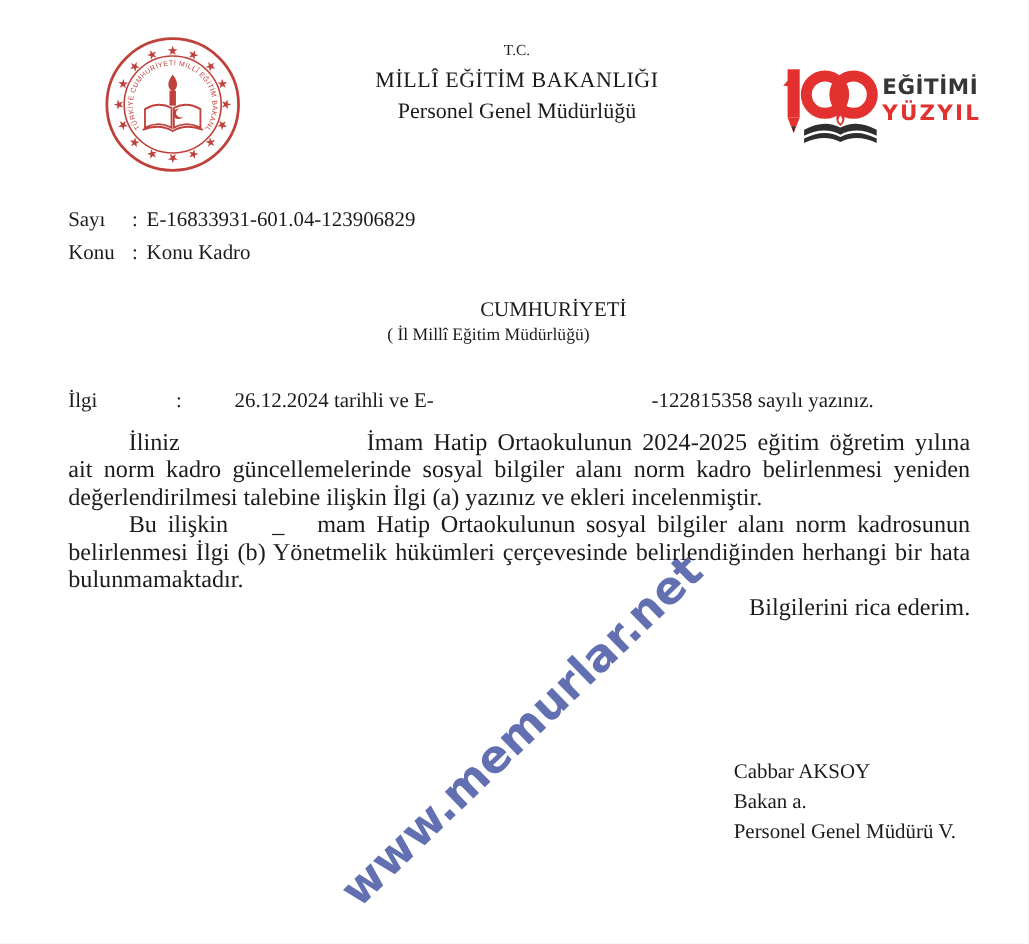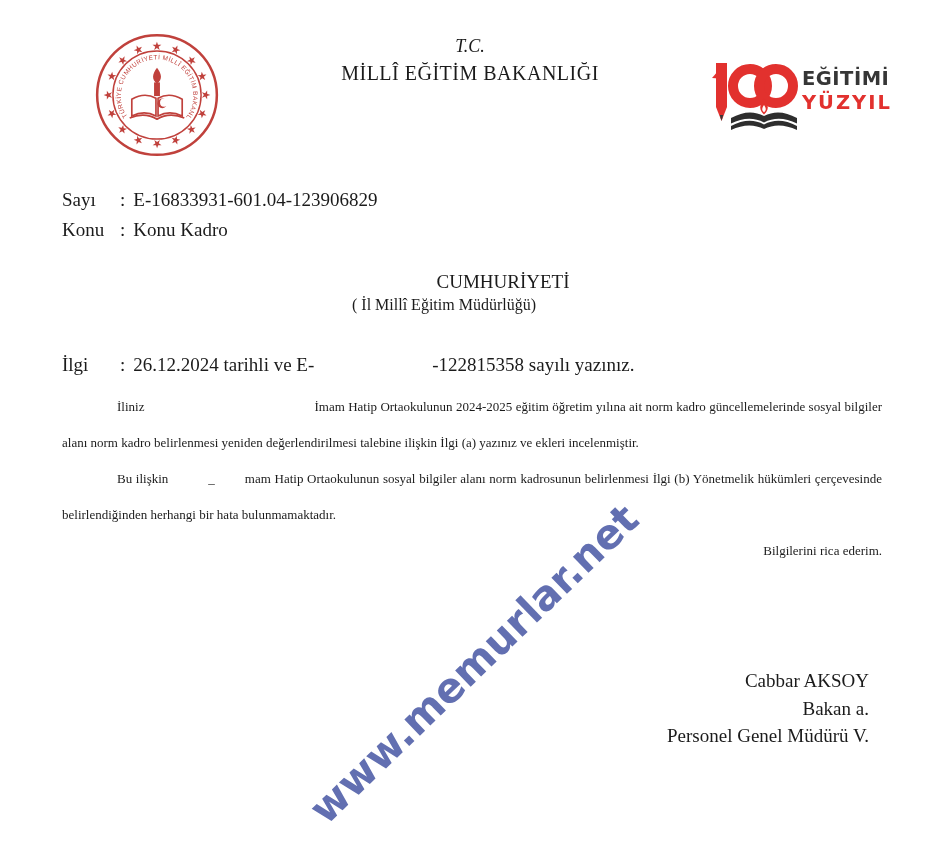--- a/index.html
+++ b/index.html
@@ -6,48 +6,48 @@
   .page{
     position:relative; width:935px; height:858px; margin:0 auto;
     background:#ffffff; overflow:hidden;
     font-family:"Liberation Serif", serif; color:#1b1b1b;
   }
   
   .seal{position:absolute; left:94px; top:32px; width:126px; height:126px;}
   .head-center{
     position:absolute; left:287px; top:34px; width:366px; text-align:center;
   }
-  .head-center .tc{font-size:18px; line-height:25px;font-style:italic;}
+  .head-center .tc{font-size:14px; line-height:25px;}
   .head-center .ministry{font-size:20px; line-height:28px; letter-spacing:.5px;}
   .head-center .dept{font-size:20px; line-height:28px;}
   .centenary{position:absolute; left:708px; top:48px; width:182px; height:92px;}
   
   .meta{position:absolute; left:62px; top:185px; font-size:19px;}
   .meta .row{display:flex; line-height:30px;}
   .meta .lbl{width:58px;}
   .meta .colon{margin-right:8px;}
   
   .rec1{position:absolute; left:503px; top:271px; transform:translateX(-50%);
         font-size:19px; white-space:nowrap;}
   .rec2{position:absolute; left:444px; top:296px; transform:translateX(-50%);
         font-size:16px; white-space:nowrap;}
   
   .ilgi{position:absolute; left:62px; top:352px; display:flex; align-items:baseline;
-        font-size:19px; line-height:25px;}
+        font-size:19px; line-height:25px;gap:40px;}
   .ilgi .lbl{width:58px;}
   .ilgi .colon{margin-right:8px;}
   .gap{display:inline-block; height:1px; vertical-align:baseline;}
   
   .body{position:absolute; left:62px; top:389px; width:820px;
-        font-size:13px; line-height:36px;}
+        font-size:22px; line-height:25px;}
   .par{margin:0; text-align:justify; text-indent:55px;}
   .par.nojust{text-align:right;}
   
-  .sig{position:absolute; left:768px; top:667px; transform:translateX(-50%);
-       text-align:right; font-size:19px; line-height:27.5px; white-space:nowrap;}
+  .sig{position:absolute; left:768px; top:688px; transform:translateX(-50%);
+       text-align:left; font-size:19px; line-height:27.5px; white-space:nowrap;}
   
   .watermark{
     position:absolute; left:474px; top:664px;
     transform:translate(-50%,-50%) rotate(-44deg);
     font-family:"DejaVu Sans", sans-serif; font-weight:bold;
     font-size:41px; color:#4656a3; opacity:.85; mix-blend-mode:multiply;
     white-space:nowrap; letter-spacing:0;
   }
 </style>
 </head>
@@ -94,20 +94,21 @@
 
     <g>
       <circle cx="65" cy="68" r="4.6" fill="#c0413c"></circle>
       <circle cx="66.8" cy="67.3" r="3.9" fill="#ffffff"></circle>
     </g>
   </svg>
 
   <div class="head-center">
     <div class="tc">T.C.</div>
     <div class="ministry">MİLLÎ EĞİTİM BAKANLIĞI</div>
+    <div class="dept">Personel Genel Müdürlüğü</div>
   </div>
 
   <svg class="centenary" viewBox="0 0 182 92" aria-hidden="true">
 
     <g>
       <polygon points="4,30 17,15 17,31" fill="#e2312e"></polygon>
       <rect x="8" y="15" width="11" height="44" fill="#e2312e"></rect>
       <polygon points="8,59 19,59 13.5,73" fill="#e2312e"></polygon>
       <polygon points="11.8,67 15.2,67 13.5,73" fill="#3a3a3a"></polygon>
     </g>

